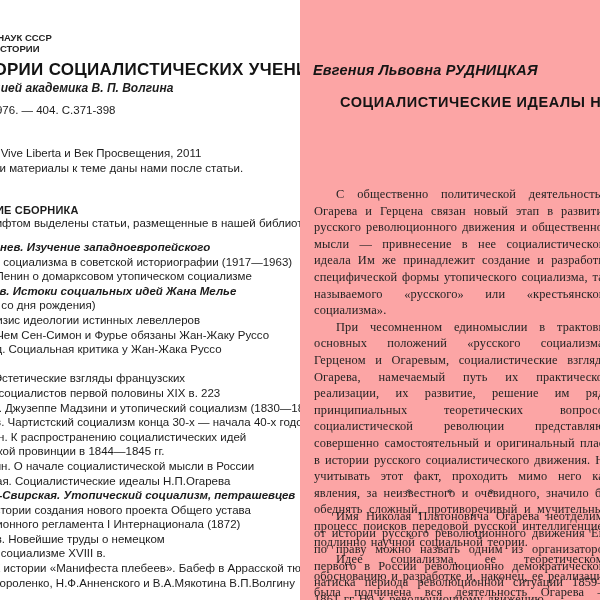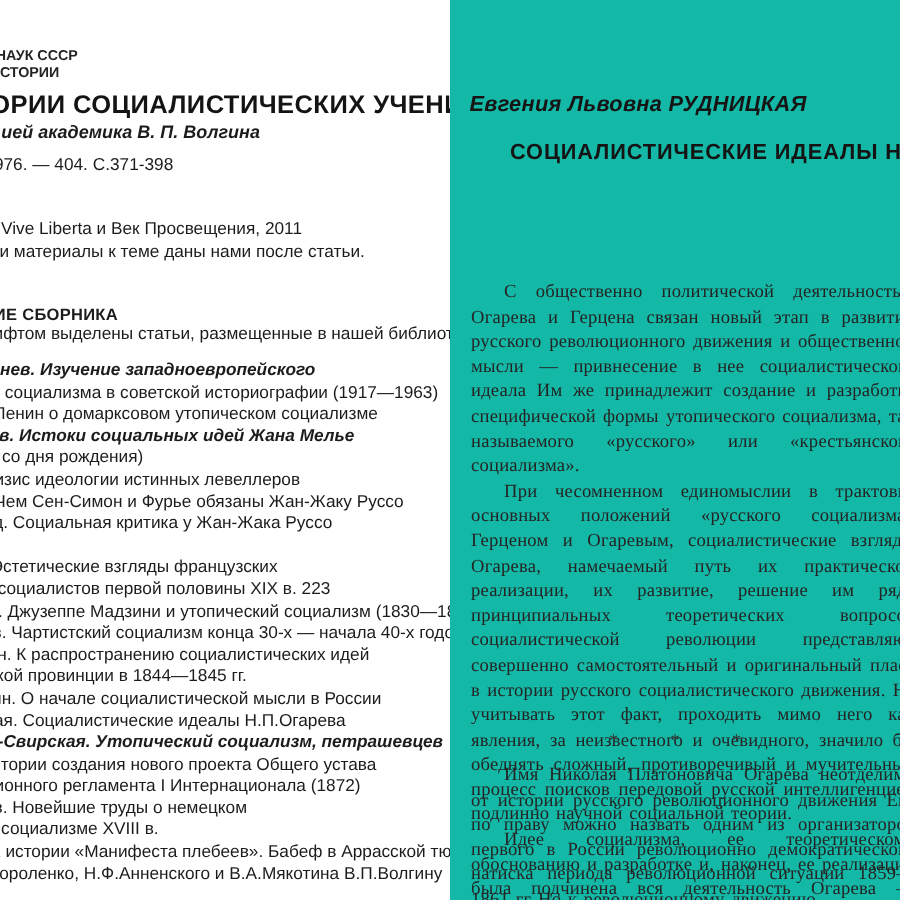--- a/index.html
+++ b/index.html
@@ -133,21 +133,21 @@
   #l-toc .toc-line.ind { padding-left: 14px; }
 
   
   #right-panel {
     position: absolute;
     left: 300px;
     top: 0;
     width: 300px;
     height: 600px;
     overflow: hidden;
-    background: #14b8a6;
+    background: #fca5a5;
   }
   #right-canvas {
     position: absolute;
     left: 0;
     top: 0;
     width: 420px;
   }
 
   #r-author {
     position: absolute;

